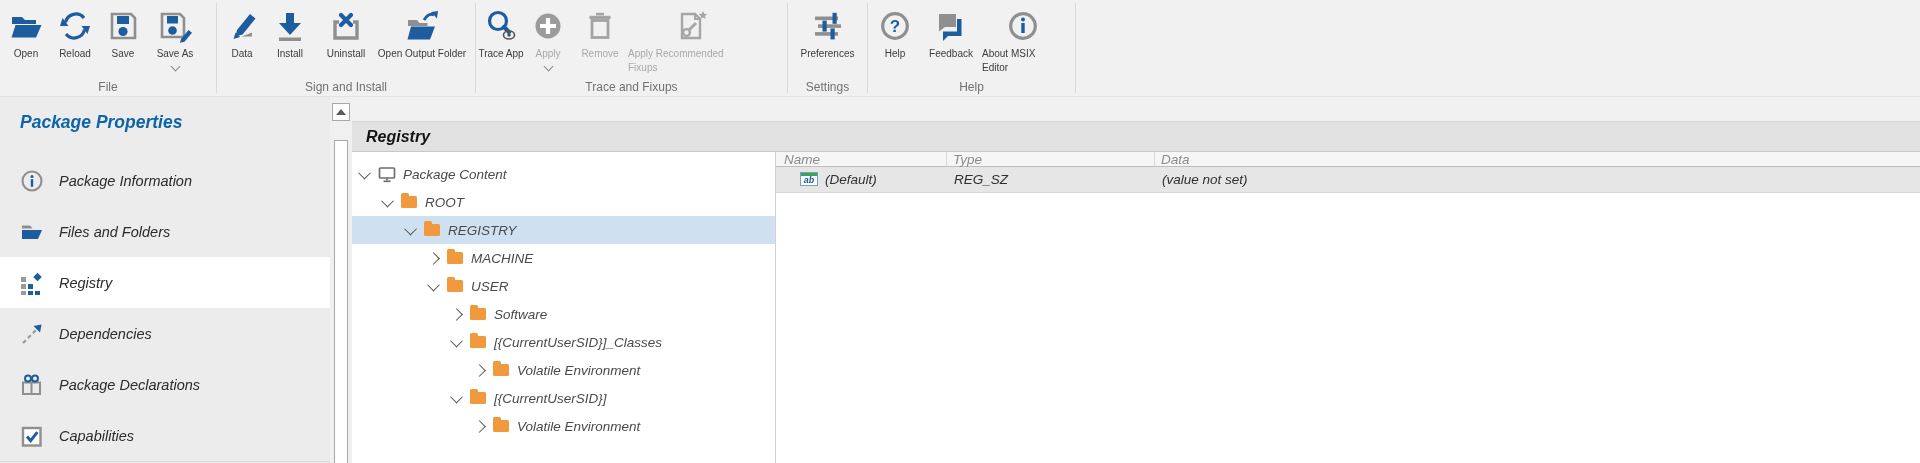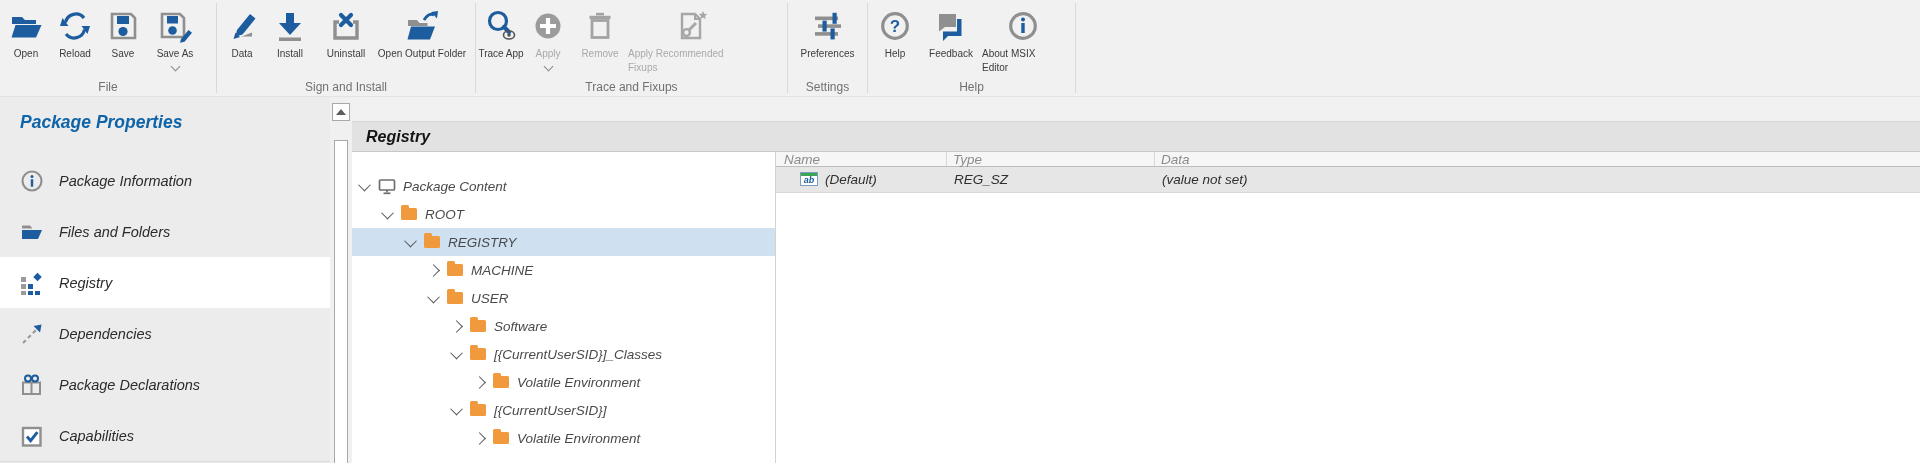--- a/index.html
+++ b/index.html
@@ -43,21 +43,21 @@
     background:#ffffff; border:1px solid #a8a8a8; }
 
   
   .main { flex:1; display:flex; flex-direction:column; min-width:0; }
   .top-strip { height:24px; background:#f1f1f1; }
   .title-bar { height:31px; background:#e2e2e2; border-top:1px solid #d6d6d6; border-bottom:1px solid #c8c8c8;
     display:flex; align-items:center; padding-left:14px; font-weight:bold; font-size:16px; color:#141414; }
   .main-body { flex:1; display:flex; min-height:0; }
 
   
-  .tree { width:424px; border-right:1px solid #d2d2d2; padding-top:20px; background:#fff; overflow:hidden; }
+  .tree { width:424px; border-right:1px solid #d2d2d2; padding-top:8px; background:#fff; overflow:hidden; }
   .trow { height:28px; display:flex; align-items:center; font-size:13.5px; color:#4a4a4a; cursor:default; }
   .trow.selected { background:#cfe0f1; }
   .tchev { width:9px; height:9px; border-right:1.7px solid #555; border-bottom:1.7px solid #555;
     flex:0 0 9px; margin-right:9px; }
   .tchev.down { transform:rotate(45deg) translate(-1px,-1px); }
   .tchev.right { transform:rotate(-45deg); }
   .tfolder { width:16px; height:12px; background:#f0993d; border-radius:1.5px; position:relative;
     flex:0 0 16px; margin-right:8px; }
   .tfolder::before { content:""; position:absolute; top:-3px; left:0; width:8px; height:4px;
     background:#f0993d; border-radius:1.5px 1.5px 0 0; }

